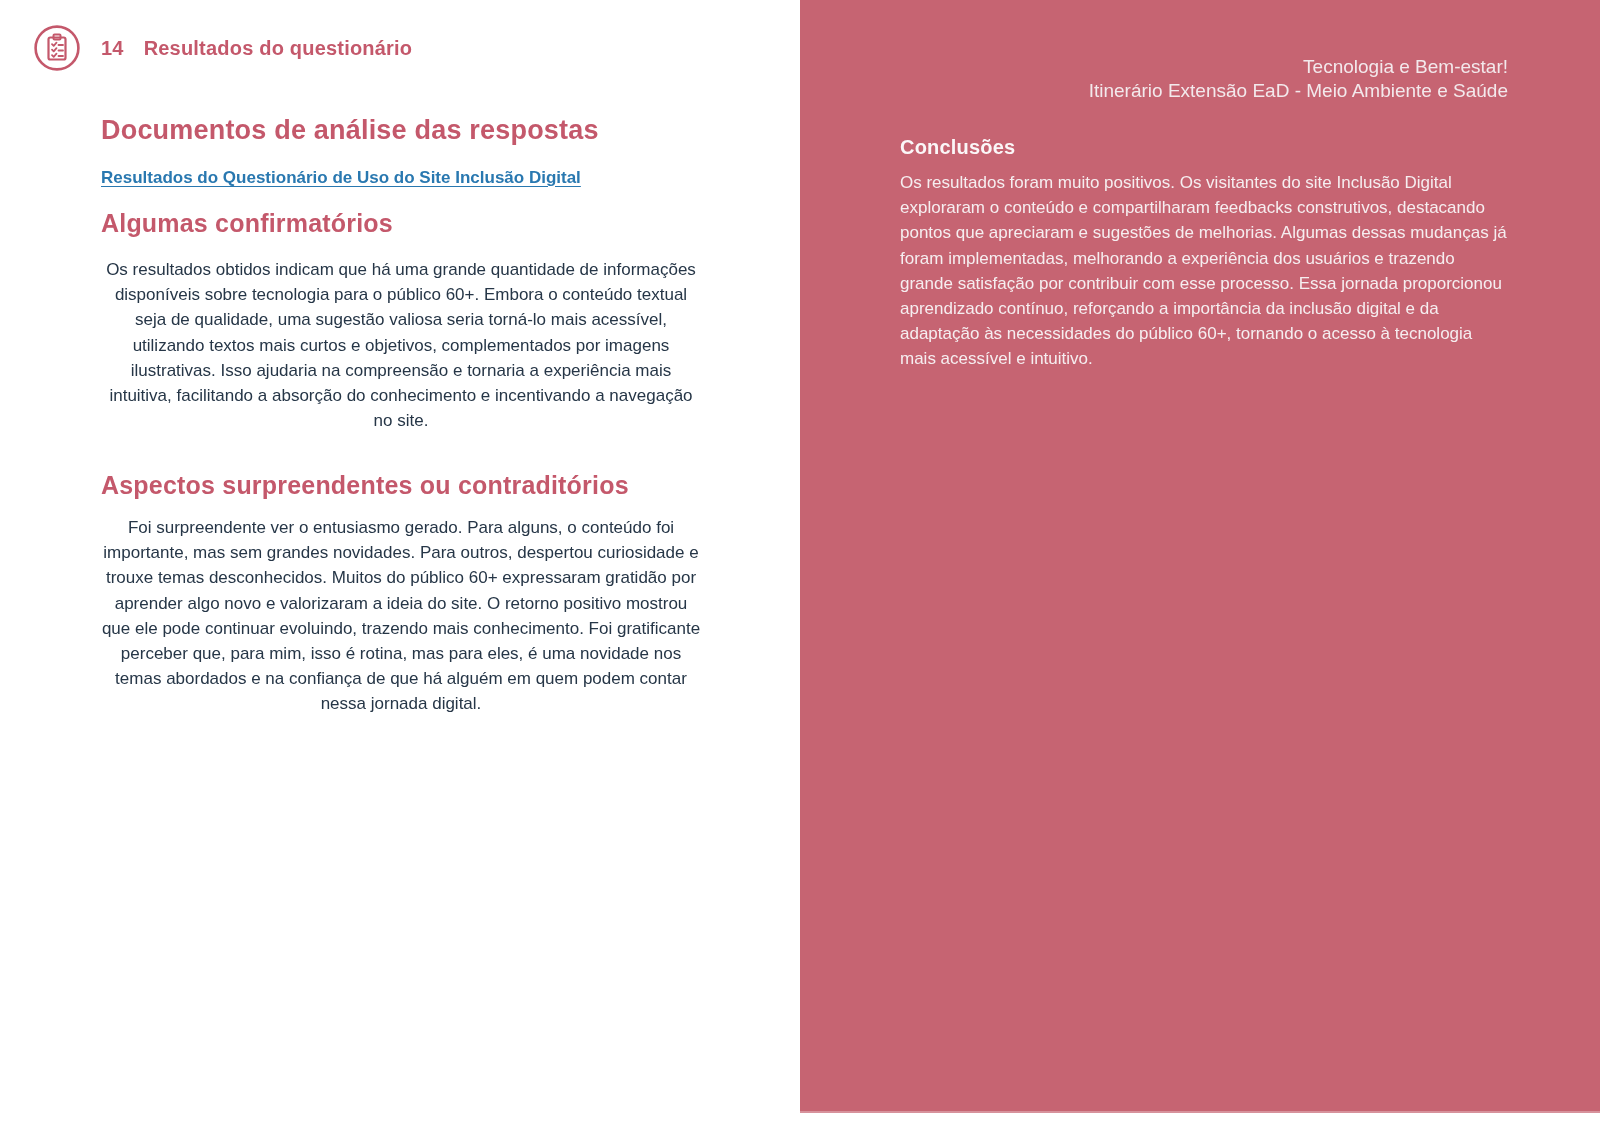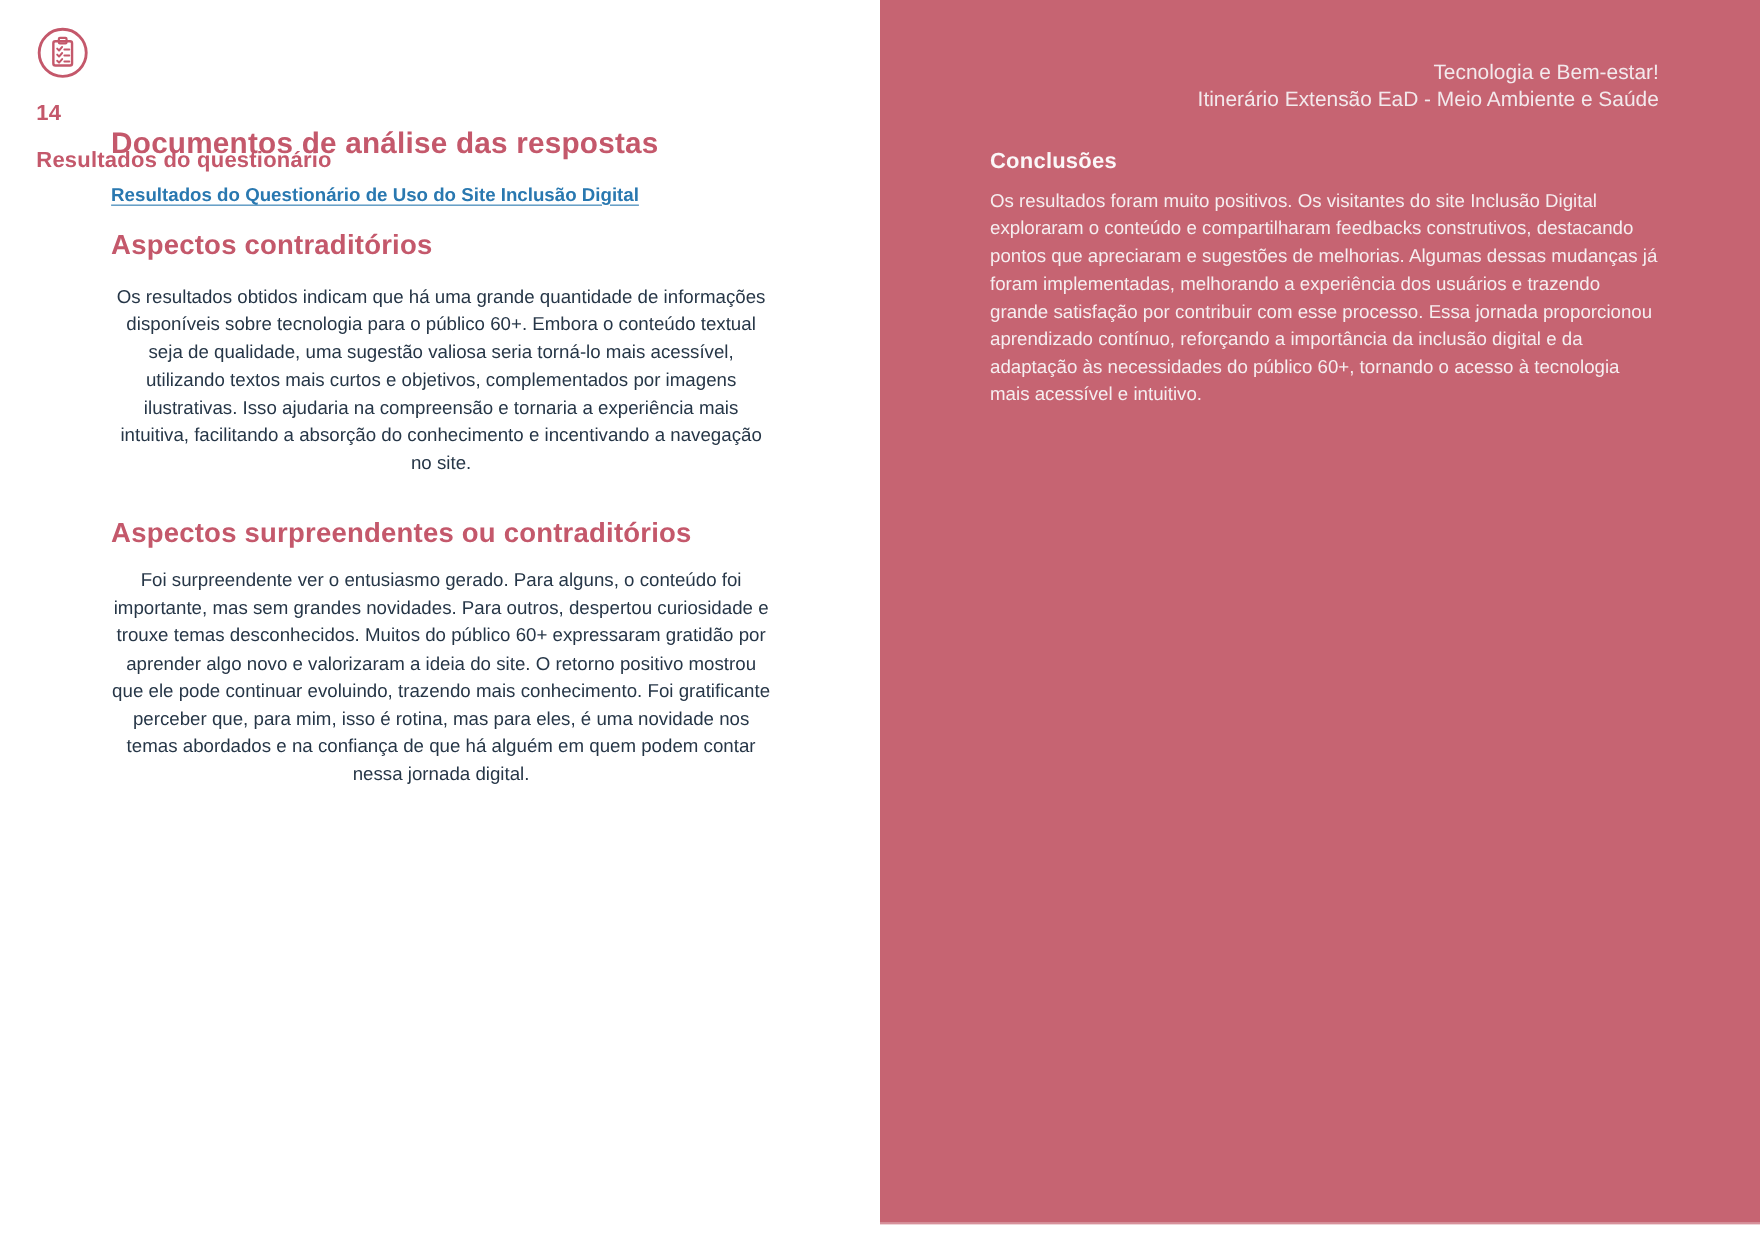--- a/index.html
+++ b/index.html
@@ -16,23 +16,22 @@
     position:relative;
     background:var(--background);
     font-family:"Liberation Sans","DejaVu Sans",sans-serif;
     color:var(--body-text);
     overflow:hidden;
   }
 
   
   .brand-row{
     position:absolute;left:33px;top:24px;
-    display:flex;align-items:flex-start;gap:20px;
+    display:flex;align-items:center;gap:20px;
     color:var(--accent-rose);
-    flex-direction:column;
   }
   .brand-icon{width:48px;height:48px;display:block;color:var(--accent-rose);}
   .page-number{font-size:20px;font-weight:bold;letter-spacing:.2px;}
   .section-title{font-size:20px;font-weight:bold;letter-spacing:.2px;}
 
   .left-col{position:absolute;left:101px;top:0;width:600px;}
   .h1{
     position:absolute;left:0;top:115px;width:600px;
     font-size:27px;font-weight:bold;color:var(--accent-rose);
     letter-spacing:.2px;white-space:nowrap;
@@ -98,21 +97,21 @@
         <line x1="25.5" y1="32" x2="30" y2="32" stroke-width="1.8"></line>
       </svg>
     </span>
     <span class="page-number">14</span>
     <span class="section-title">Resultados do questionário</span>
   </div>
 
   <main class="left-col">
     <h1 class="h1">Documentos de análise das respostas</h1>
     <a class="doc-link" href="#">Resultados do Questionário de Uso do Site Inclusão Digital</a>
-    <h2 class="h2 first">Aspectos contraditórios</h2>
+    <h2 class="h2 first">Algumas confirmatórios</h2>
     <p class="body-p first">Os resultados obtidos indicam que há uma grande quantidade de informações disponíveis sobre tecnologia para o público 60+. Embora o conteúdo textual seja de qualidade, uma sugestão valiosa seria torná-lo mais acessível, utilizando textos mais curtos e objetivos, complementados por imagens ilustrativas. Isso ajudaria na compreensão e tornaria a experiência mais intuitiva, facilitando a absorção do conhecimento e incentivando a navegação no site.</p>
     <h2 class="h2 second">Aspectos surpreendentes ou contraditórios</h2>
     <p class="body-p second">Foi surpreendente ver o entusiasmo gerado. Para alguns, o conteúdo foi importante, mas sem grandes novidades. Para outros, despertou curiosidade e trouxe temas desconhecidos. Muitos do público 60+ expressaram gratidão por aprender algo novo e valorizaram a ideia do site. O retorno positivo mostrou que ele pode continuar evoluindo, trazendo mais conhecimento. Foi gratificante perceber que, para mim, isso é rotina, mas para eles, é uma novidade nos temas abordados e na confiança de que há alguém em quem podem contar nessa jornada digital.</p>
   </main>
 
   <aside class="panel">
     <div class="panel-header">
       <div>Tecnologia e Bem-estar!</div>
       <div>Itinerário Extensão EaD - Meio Ambiente e Saúde</div>
     </div>

